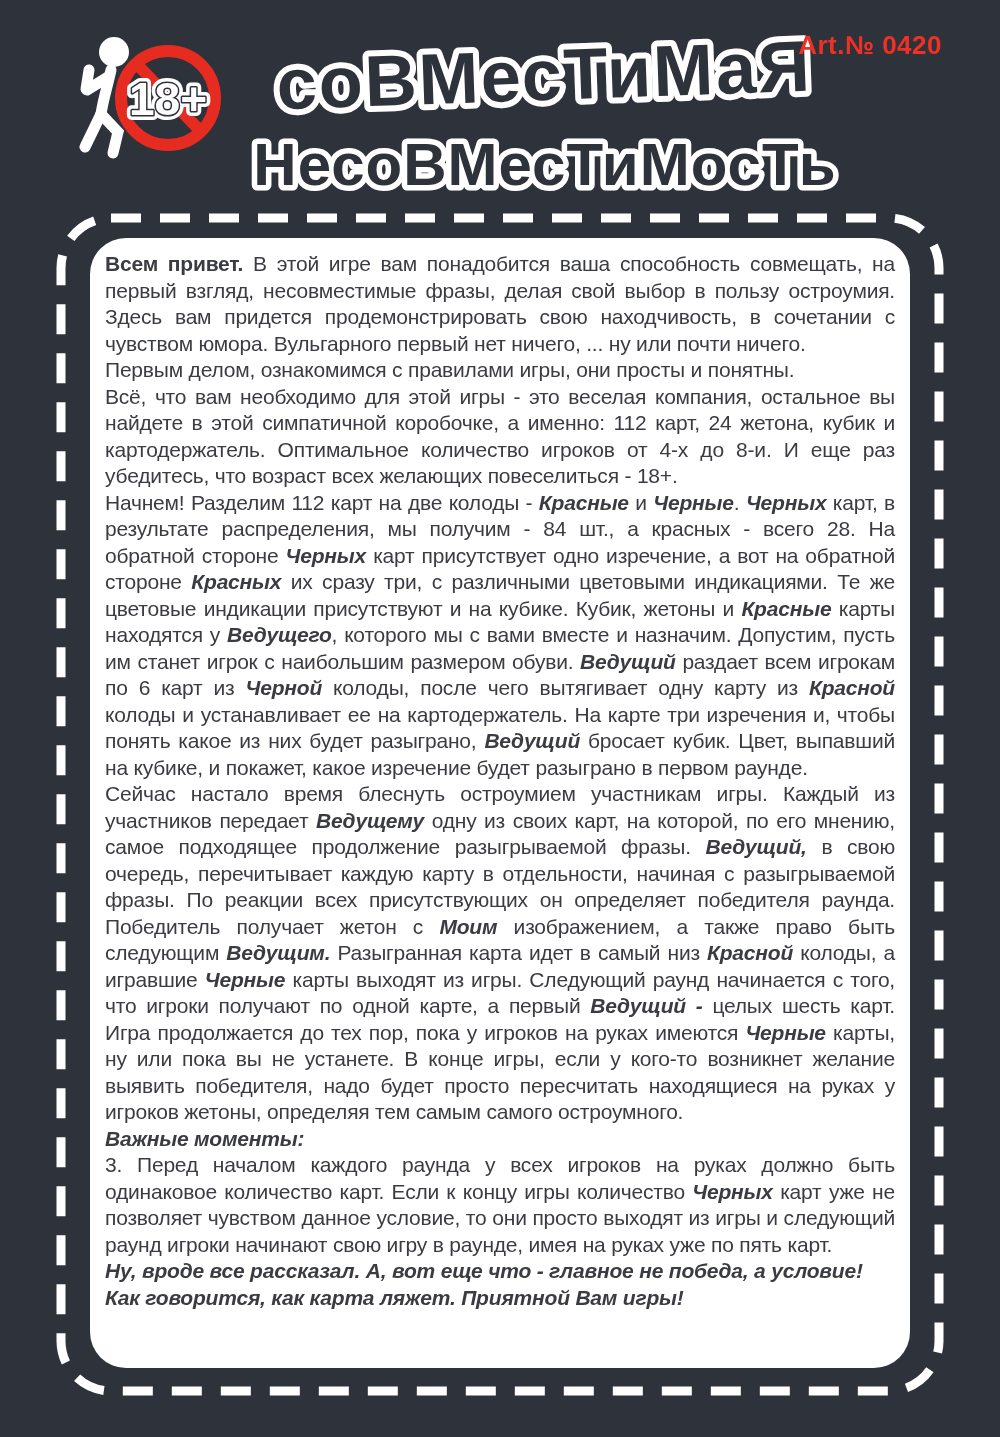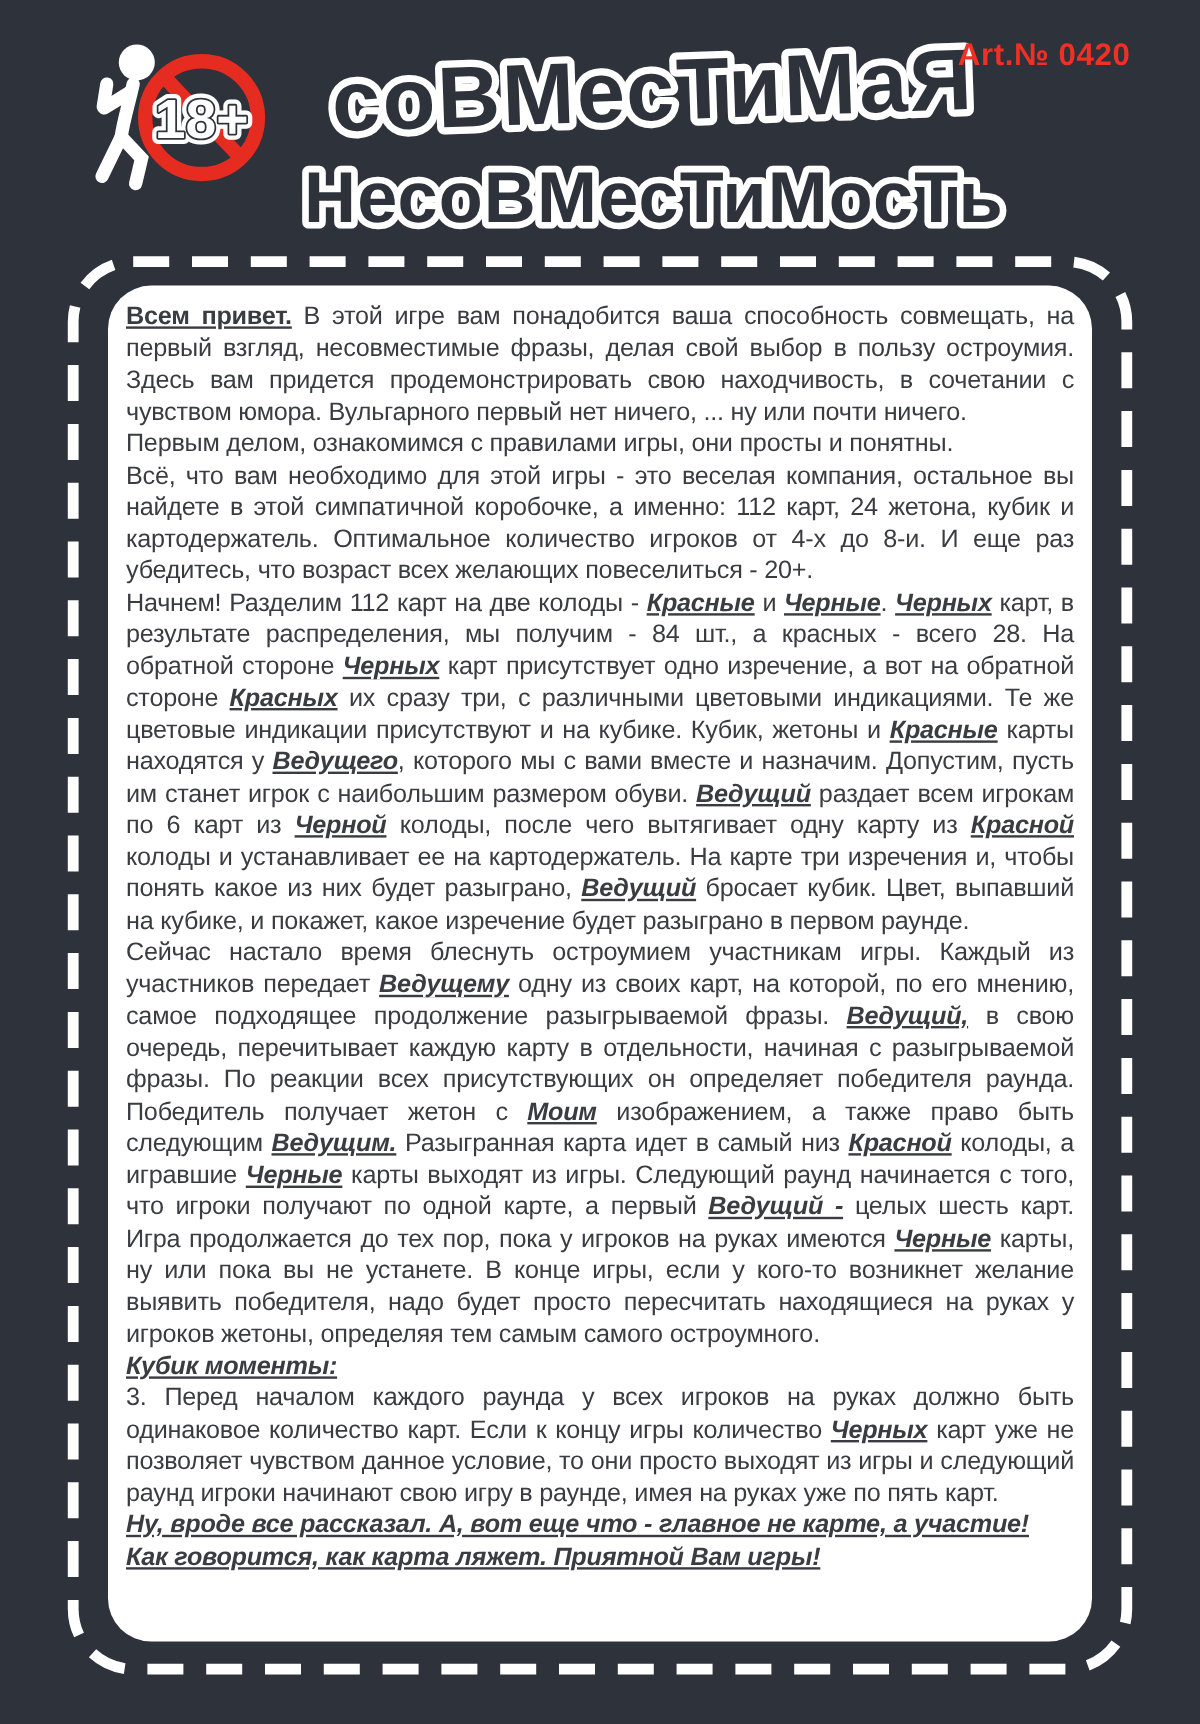--- a/index.html
+++ b/index.html
@@ -36,21 +36,21 @@
     overflow:hidden;
   }
   .rules-text p{
     margin:0;
     text-align:justify;
     font-size:21px;
     line-height:26.5px;
     letter-spacing:-0.2px;
     color:#3b3c42;
   }
-  .rules-text .b{font-weight:bold;text-decoration:underline;}
+  .rules-text .b{font-weight:bold;}
   .rules-text .i{font-style:italic;}
 </style>
 </head>
 <body>
 
 <div class="page">
 
   <div class="header">
 
     <svg class="age-badge-svg" width="180" height="140" viewBox="0 0 180 140">
@@ -79,23 +79,23 @@
   </div>
 
   <svg class="dashed-frame-svg" width="890" height="1185" viewBox="0 0 890 1185">
     <rect x="6" y="6" width="878" height="1173" rx="50" fill="none" stroke="#ffffff" stroke-width="9" stroke-dasharray="30 19"></rect>
   </svg>
 
   <div class="rules-card">
     <div class="rules-text">
         <p><span class="b">Всем привет.</span><span> В этой игре вам понадобится ваша способность совмещать, на первый взгляд, несовместимые фразы, делая свой выбор в пользу остроумия. Здесь вам придется продемонстрировать свою находчивость, в сочетании с чувством юмора. Вульгарного первый нет ничего, ... ну или почти ничего.</span></p>
         <p><span>Первым делом, ознакомимся с правилами игры, они просты и понятны.</span></p>
-        <p><span>Всё, что вам необходимо для этой игры - это веселая компания, остальное вы найдете в этой симпатичной коробочке, а именно: 112 карт, 24 жетона, кубик и картодержатель. Оптимальное количество игроков от 4-х до 8-и. И еще раз убедитесь, что возраст всех желающих повеселиться - 20+.</span></p>
+        <p><span>Всё, что вам необходимо для этой игры - это веселая компания, остальное вы найдете в этой симпатичной коробочке, а именно: 112 карт, 24 жетона, кубик и картодержатель. Оптимальное количество игроков от 4-х до 8-и. И еще раз убедитесь, что возраст всех желающих повеселиться - 18+.</span></p>
         <p><span>Начнем! Разделим 112 карт на две колоды - </span><span class="b i">Красные</span><span> и </span><span class="b i">Черные</span><span>. </span><span class="b i">Черных</span><span> карт, в результате распределения, мы получим - 84 шт., а красных - всего 28. На обратной стороне </span><span class="b i">Черных</span><span> карт присутствует одно изречение, а вот на обратной стороне </span><span class="b i">Красных</span><span> их сразу три, с различными цветовыми индикациями. Те же цветовые индикации присутствуют и на кубике. Кубик, жетоны и </span><span class="b i">Красные</span><span> карты находятся у </span><span class="b i">Ведущего</span><span>, которого мы с вами вместе и назначим. Допустим, пусть им станет игрок с наибольшим размером обуви. </span><span class="b i">Ведущий</span><span> раздает всем игрокам по 6 карт из </span><span class="b i">Черной</span><span> колоды, после чего вытягивает одну карту из </span><span class="b i">Красной</span><span> колоды и устанавливает ее на картодержатель. На карте три изречения и, чтобы понять какое из них будет разыграно, </span><span class="b i">Ведущий</span><span> бросает кубик. Цвет, выпавший на кубике, и покажет, какое изречение будет разыграно в первом раунде.</span></p>
         <p><span>Сейчас настало время блеснуть остроумием участникам игры. Каждый из участников передает </span><span class="b i">Ведущему</span><span> одну из своих карт, на которой, по его мнению, самое подходящее продолжение разыгрываемой фразы. </span><span class="b i">Ведущий,</span><span> в свою очередь, перечитывает каждую карту в отдельности, начиная с разыгрываемой фразы. По реакции всех присутствующих он определяет победителя раунда. Победитель получает жетон с </span><span class="b i">Моим</span><span> изображением, а также право быть следующим </span><span class="b i">Ведущим.</span><span> Разыгранная карта идет в самый низ </span><span class="b i">Красной</span><span> колоды, а игравшие </span><span class="b i">Черные</span><span> карты выходят из игры. Следующий раунд начинается с того, что игроки получают по одной карте, а первый </span><span class="b i">Ведущий -</span><span> целых шесть карт. Игра продолжается до тех пор, пока у игроков на руках имеются </span><span class="b i">Черные</span><span> карты, ну или пока вы не устанете. В конце игры, если у кого-то возникнет желание выявить победителя, надо будет просто пересчитать находящиеся на руках у игроков жетоны, определяя тем самым самого остроумного.</span></p>
-        <p><span class="b i">Кубик моменты:</span></p>
+        <p><span class="b i">Важные моменты:</span></p>
         <p><span>3. Перед началом каждого раунда у всех игроков на руках должно быть одинаковое количество карт. Если к концу игры количество </span><span class="b i">Черных</span><span> карт уже не позволяет чувством данное условие, то они просто выходят из игры и следующий раунд игроки начинают свою игру в раунде, имея на руках уже по пять карт.</span></p>
-        <p><span class="b i">Ну, вроде все рассказал. А, вот еще что - главное не карте, а участие!</span></p>
+        <p><span class="b i">Ну, вроде все рассказал. А, вот еще что - главное не победа, а условие!</span></p>
         <p><span class="b i">Как говорится, как карта ляжет. Приятной Вам игры!</span></p>
       </div>
   </div>
 
 </div>
 
 </body></html>

